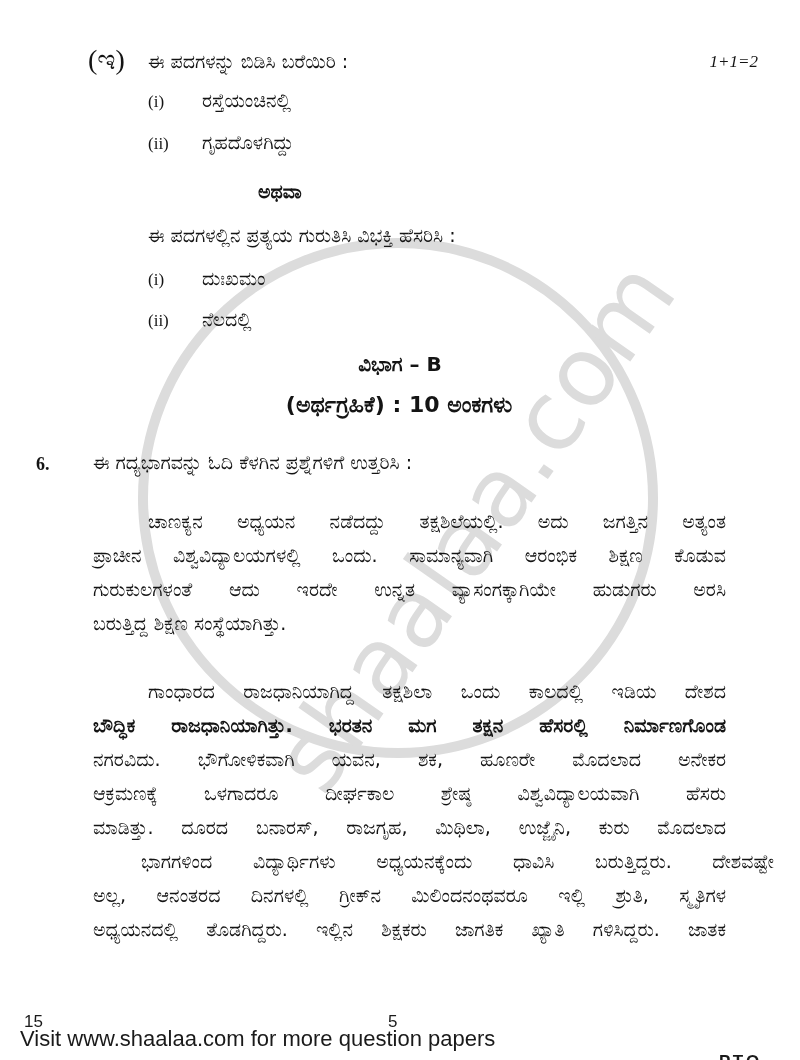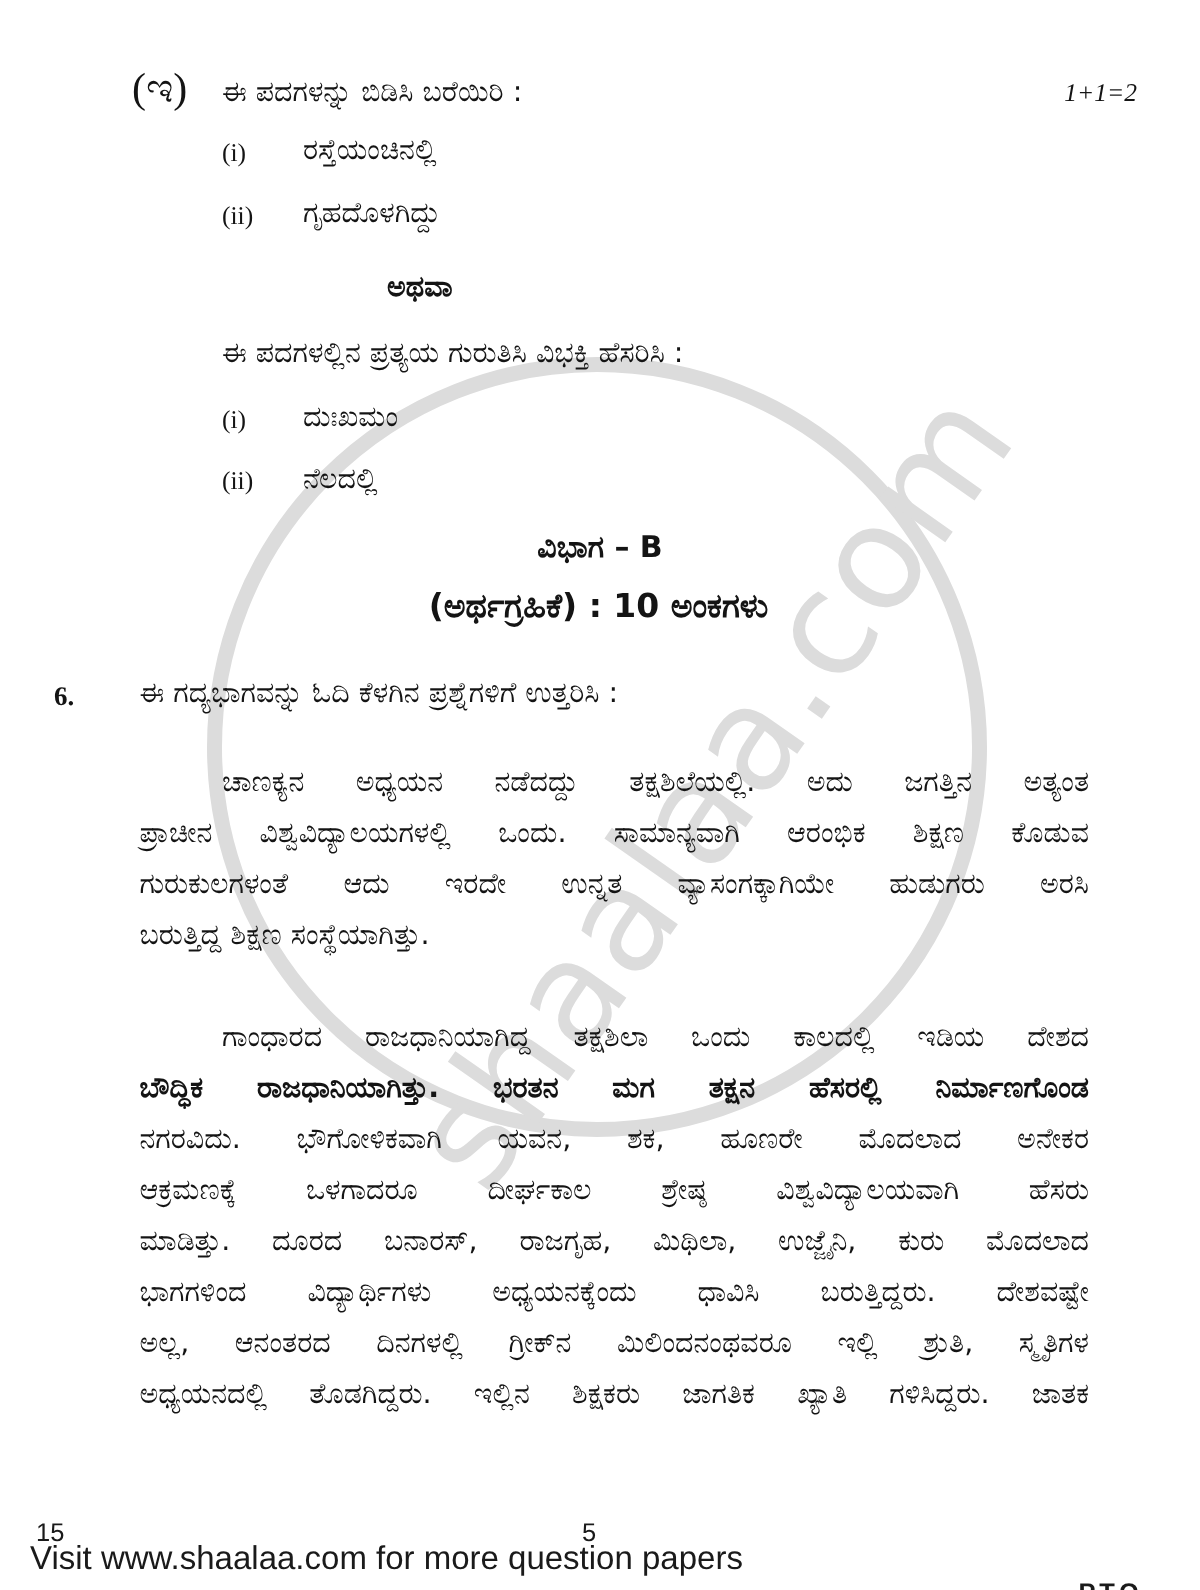--- a/index.html
+++ b/index.html
@@ -70,21 +70,21 @@
   <div class="justify-line indent" style="top:510px;">ಚಾಣಕ್ಯನ ಅಧ್ಯಯನ ನಡೆದದ್ದು ತಕ್ಷಶಿಲೆಯಲ್ಲಿ. ಅದು ಜಗತ್ತಿನ ಅತ್ಯಂತ</div>
   <div class="justify-line" style="top:578px;">ಗುರುಕುಲಗಳಂತೆ ಆದು ಇರದೇ ಉನ್ನತ ವ್ಯಾಸಂಗಕ್ಕಾಗಿಯೇ ಹುಡುಗರು ಅರಸಿ</div>
   <div class="justify-line" style="top:544px;">ಪ್ರಾಚೀನ ವಿಶ್ವವಿದ್ಯಾಲಯಗಳಲ್ಲಿ ಒಂದು. ಸಾಮಾನ್ಯವಾಗಿ ಆರಂಭಿಕ ಶಿಕ್ಷಣ ಕೊಡುವ</div>
   <div class="justify-line last" style="top:612px;">ಬರುತ್ತಿದ್ದ ಶಿಕ್ಷಣ ಸಂಸ್ಥೆಯಾಗಿತ್ತು.</div>
 
   <div class="justify-line indent" style="top:680px;">ಗಾಂಧಾರದ ರಾಜಧಾನಿಯಾಗಿದ್ದ ತಕ್ಷಶಿಲಾ ಒಂದು ಕಾಲದಲ್ಲಿ ಇಡಿಯ ದೇಶದ</div>
   <div class="justify-line" style="top:714px;font-weight:bold;">ಬೌದ್ಧಿಕ ರಾಜಧಾನಿಯಾಗಿತ್ತು. ಭರತನ ಮಗ ತಕ್ಷನ ಹೆಸರಲ್ಲಿ ನಿರ್ಮಾಣಗೊಂಡ</div>
   <div class="justify-line" style="top:748px;">ನಗರವಿದು. ಭೌಗೋಳಿಕವಾಗಿ ಯವನ, ಶಕ, ಹೂಣರೇ ಮೊದಲಾದ ಅನೇಕರ</div>
   <div class="justify-line" style="top:782px;">ಆಕ್ರಮಣಕ್ಕೆ ಒಳಗಾದರೂ ದೀರ್ಘಕಾಲ ಶ್ರೇಷ್ಠ ವಿಶ್ವವಿದ್ಯಾಲಯವಾಗಿ ಹೆಸರು</div>
   <div class="justify-line" style="top:816px;">ಮಾಡಿತ್ತು. ದೂರದ ಬನಾರಸ್, ರಾಜಗೃಹ, ಮಿಥಿಲಾ, ಉಜ್ಜೈನಿ, ಕುರು ಮೊದಲಾದ</div>
-  <div class="justify-line" style="top:850px;">ಭಾಗಗಳಿಂದ ವಿದ್ಯಾರ್ಥಿಗಳು ಅಧ್ಯಯನಕ್ಕೆಂದು ಧಾವಿಸಿ ಬರುತ್ತಿದ್ದರು. ದೇಶವಷ್ಟೇ</div>
+  <div class="justify-line" style="top:850px;margin-left:48px;">ಭಾಗಗಳಿಂದ ವಿದ್ಯಾರ್ಥಿಗಳು ಅಧ್ಯಯನಕ್ಕೆಂದು ಧಾವಿಸಿ ಬರುತ್ತಿದ್ದರು. ದೇಶವಷ್ಟೇ</div>
   <div class="justify-line" style="top:884px;">ಅಲ್ಲ, ಆನಂತರದ ದಿನಗಳಲ್ಲಿ ಗ್ರೀಕ್‌ನ ಮಿಲಿಂದನಂಥವರೂ ಇಲ್ಲಿ ಶ್ರುತಿ, ಸ್ಮೃತಿಗಳ</div>
   <div class="justify-line" style="top:918px;">ಅಧ್ಯಯನದಲ್ಲಿ ತೊಡಗಿದ್ದರು. ಇಲ್ಲಿನ ಶಿಕ್ಷಕರು ಜಾಗತಿಕ ಖ್ಯಾತಿ ಗಳಿಸಿದ್ದರು. ಜಾತಕ</div>
 
   <div class="abs footer" style="left:24px; top:1012px;">15</div>
   <div class="abs footer" style="left:388px; top:1012px;">5</div>
   <div class="abs footer" style="right:36px; top:1052px;font-weight:bold;">P.T.O.</div>
   <div class="abs footer" style="left:20px; top:1026px; font-size:22px;">Visit www.shaalaa.com for more question papers</div>
 </div>
 
 </body></html>

